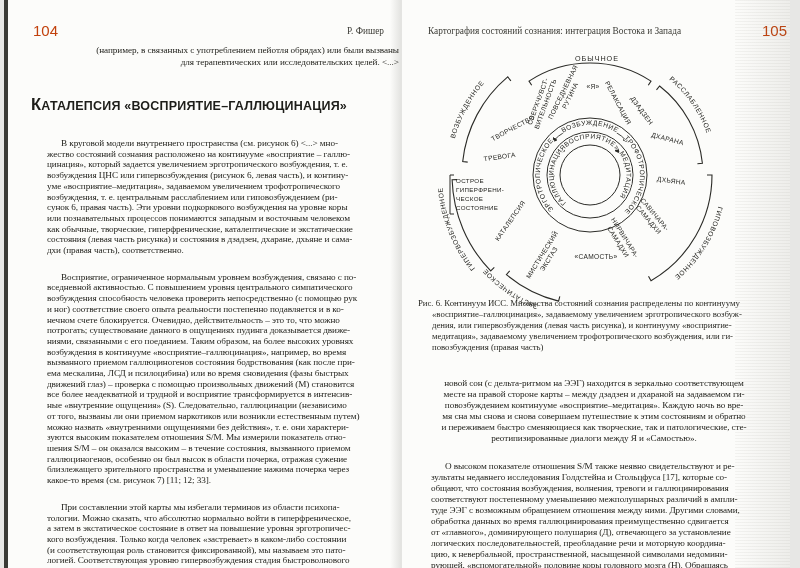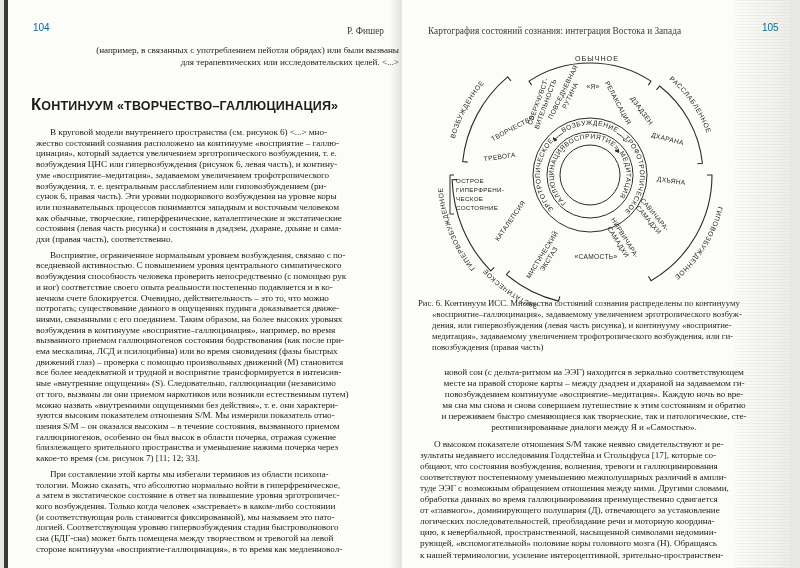--- a/index.html
+++ b/index.html
@@ -9,30 +9,30 @@
   .page-left{left:8px;width:394px;}
   .page-right{left:402px;width:388px;}
   .edge-left{position:absolute;left:4px;top:0;width:4px;height:568px;background:#3a3a35;}
   .gutter{position:absolute;left:390px;top:0;width:26px;height:568px;
           background:linear-gradient(90deg,rgba(60,60,52,0) 0%,rgba(60,60,52,.13) 42%,rgba(60,60,52,.10) 58%,rgba(60,60,52,0) 100%);}
   .fore-edge{position:absolute;left:736px;top:0;width:54px;height:568px;
           background:repeating-linear-gradient(180deg,rgba(112,110,98,.07) 0 1px,rgba(0,0,0,0) 1px 3px),
                      linear-gradient(90deg,rgba(0,0,0,0) 0%,rgba(110,108,96,.10) 100%);}
   .red-mark{position:absolute;left:33px;top:0;width:70px;height:6px;opacity:.85;
           background:linear-gradient(90deg,#c05548,#9e3a33 40%,#c96a58);filter:blur(1.2px);}
-  .pagenum{position:absolute;font-family:"Liberation Sans",sans-serif;font-size:10px;color:#0369a1;}
+  .pagenum{position:absolute;font-family:"Liberation Sans",sans-serif;font-size:15px;color:#c2410c;}
   .runhead{position:absolute;font-size:9.3px;color:#3b3b35;text-align:center;}
   .intro{position:absolute;left:29px;top:44px;width:362px;font-size:9.2px;line-height:12.4px;white-space:pre-line;letter-spacing:-.05px;text-align:right;}
   .heading{position:absolute;left:23px;top:95px;font-family:"Liberation Sans",sans-serif;
            font-weight:bold;font-size:12.5px;letter-spacing:.2px;color:#1d1d19;}
   .heading::first-letter{font-size:16.5px;}
   .bodytext{position:absolute;font-size:9.2px;line-height:10.7px;letter-spacing:-.08px;}
   .bodytext-left{left:23px;top:122px;width:372px;}
   .bodytext-right{left:13px;top:362px;width:358px;line-height:11.1px;}
-  .para{margin:5px;white-space:pre-line;text-indent:14px;}
+  .para{margin:16px;white-space:pre-line;text-indent:14px;}
   .para.noindent{text-indent:0;text-align:center;}
   .caption{position:absolute;left:16px;top:298px;width:352px;font-size:8.8px;line-height:10.9px;
            white-space:pre-line;padding-left:14px;text-indent:-14px;letter-spacing:-.05px;color:#2a2a25;}
   .figwrap{position:absolute;left:18px;top:44px;width:360px;height:266px;}
   svg .stroke{stroke:#2b2b27;fill:none;}
   .fig-lbl{font-family:"Liberation Sans",sans-serif;font-size:6.6px;letter-spacing:.35px;fill:#1e1e1a;}
   .fig-small{font-size:6.2px;}
   .fig-ring{font-family:"Liberation Sans",sans-serif;font-size:6.7px;letter-spacing:.5px;fill:#1e1e1a;
             paint-order:stroke;stroke:#fcfcfa;stroke-width:2.2px;stroke-linejoin:round;}
   .fig-outer{font-family:"Liberation Sans",sans-serif;font-size:6.7px;letter-spacing:.6px;fill:#1e1e1a;}
@@ -43,21 +43,21 @@
 
 <div class="scene">
   <div class="edge-left"></div>
   <div class="red-mark"></div>
 
   <div class="page page-left">
     <div class="pagenum" style="left:25px;top:22px;">104</div>
     <div class="runhead" style="right:18px;top:26px;">Р. Фишер</div>
     <div class="intro">(например, в связанных с употреблением пейотля обрядах) или были вызваны
 для терапевтических или исследовательских целей. &lt;...&gt;</div>
-    <div class="heading">КОНТИНУУМ «ТВОРЧЕСТВО–ГАЛЛЮЦИНАЦИЯ»</div>
+    <div class="heading">КАТАЛЕПСИЯ «ВОСПРИЯТИЕ–ГАЛЛЮЦИНАЦИЯ»</div>
     <div class="bodytext bodytext-left">
       <p class="para">В круговой модели внутреннего пространства (см. рисунок 6) &lt;...&gt; мно-
 жество состояний сознания расположено на континууме «восприятие – галлю-
 цинация», который задается увеличением эрготропического возбуждения, т. е.
 возбуждения ЦНС или гипервозбуждения (рисунок 6, левая часть), и контину-
 уме «восприятие–медитация», задаваемом увеличением трофотропического
 возбуждения, т. е. центральным расслаблением или гиповозбуждением (ри-
 сунок 6, правая часть). Эти уровни подкоркового возбуждения на уровне коры
 или познавательных процессов понимаются западным и восточным человеком
 как обычные, творческие, гиперфренические, каталептические и экстатические

